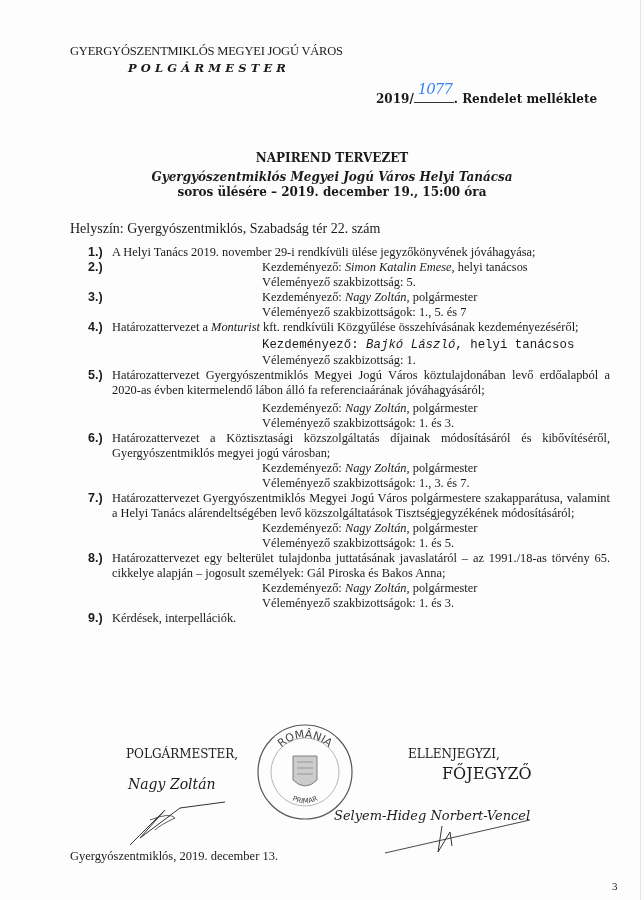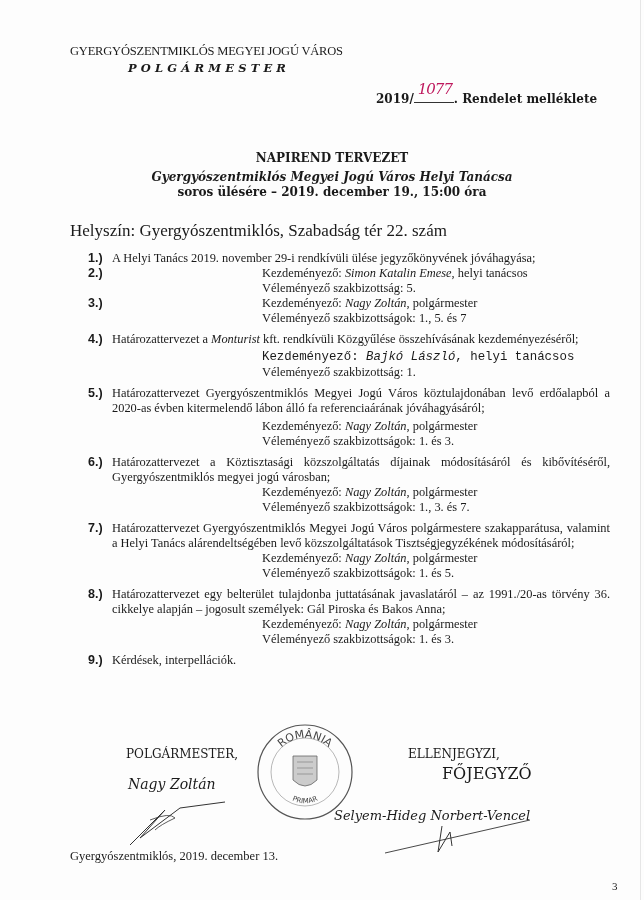--- a/index.html
+++ b/index.html
@@ -6,33 +6,33 @@
   body { width: 644px; height: 900px; position: relative; overflow: hidden; color: #1a1a1a; }
   .page { position: absolute; left: 0; top: 0; width: 644px; height: 900px; background: #fdfdfd; }
   .edge { position: absolute; right: 3px; top: 0; width: 1px; height: 900px; background: #e6e6e6; }
   .serif { font-family: "DejaVu Serif", "Liberation Serif", serif; }
   .times { font-family: "Liberation Serif", "DejaVu Serif", serif; }
 
   .hdr-city { position: absolute; left: 70px; top: 44px; font-size: 12.5px; letter-spacing: -0.2px; }
   .hdr-mayor { position: absolute; left: 128px; top: 61px; font-size: 11.5px; font-weight: bold; font-style: italic; letter-spacing: 4.2px; }
   .hdr-decree { position: absolute; left: 376px; top: 90px; font-size: 12px; font-weight: bold; }
   .decree-blank { display: inline-block; width: 40px; border-bottom: 1px solid #333; position: relative; height: 12px; vertical-align: baseline; }
-  .decree-hand { position: absolute; left: 4px; top: -10px; font-family: "DejaVu Serif", serif; font-style: italic; font-size: 15px; color: #be185d; font-weight: normal; letter-spacing: -1px; }
+  .decree-hand { position: absolute; left: 4px; top: -10px; font-family: "DejaVu Serif", serif; font-style: italic; font-size: 15px; color: #3b82f6; font-weight: normal; letter-spacing: -1px; }
 
   .title { position: absolute; left: 0; width: 644px; text-align: center; font-size: 12px; font-weight: bold; }
   .t1 { top: 151px; left: 10px; }
   .t2 { top: 170px; left: 10px; font-style: italic; }
   .t3 { top: 185px; left: 10px; }
 
-  .place { position: absolute; left: 70px; top: 221px; font-size: 17px; }
+  .place { position: absolute; left: 70px; top: 221px; font-size: 14px; }
 
   .agenda { position: absolute; left: 88px; top: 245px; width: 522px; font-size: 12.4px; line-height: 15px; }
   .item { position: relative; padding-left: 24px; }
   .num { position: absolute; left: 0; top: 0; font-weight: bold; font-family: "Liberation Sans", sans-serif; font-size: 12.5px; }
-  .text { text-align: justify; text-align-last: left; margin-top: 6px; }
+  .text { text-align: justify; text-align-last: left; }
   .sub { padding-left: 150px; }
   .it { font-style: italic; }
 
   .sig-left-title { position: absolute; left: 126px; top: 747px; font-size: 12px; }
   .sig-left-name { position: absolute; left: 128px; top: 776px; font-size: 14px; font-style: italic; font-family: "DejaVu Serif", serif; }
   .sig-right-title1 { position: absolute; left: 408px; top: 747px; font-size: 12px; }
   .sig-right-title2 { position: absolute; left: 418px; top: 764px; font-size: 16px; margin-left: 24px; }
   .sig-right-name { position: absolute; left: 334px; top: 808px; font-size: 13px; font-style: italic; font-family: "DejaVu Serif", serif; text-align: center; }
   .stamp { position: absolute; left: 255px; top: 722px; width: 100px; height: 100px; }
   .sig1 { position: absolute; left: 120px; top: 790px; width: 110px; height: 60px; }
@@ -100,21 +100,21 @@
 
     <div class="item">
       <span class="num">7.)</span>
       <div class="text">Határozattervezet Gyergyószentmiklós Megyei Jogú Város polgármestere szakapparátusa, valamint a Helyi Tanács alárendeltségében levő közszolgáltatások Tisztségjegyzékének módosításáról;</div>
       <div class="sub"><span>Kezdeményező: </span><span class="it">Nagy Zoltán</span><span>, polgármester</span></div>
       <div class="sub">Véleményező szakbizottságok: 1. és 5.</div>
     </div>
 
     <div class="item">
       <span class="num">8.)</span>
-      <div class="text">Határozattervezet egy belterület tulajdonba juttatásának javaslatáról – az 1991./20-as törvény 36. cikkelye alapján – jogosult személyek: Gál Piroska és Bakos Anna;</div>
+      <div class="text">Határozattervezet egy belterület tulajdonba juttatásának javaslatáról – az 1991./18-as törvény 65. cikkelye alapján – jogosult személyek: Gál Piroska és Bakos Anna;</div>
       <div class="sub"><span>Kezdeményező: </span><span class="it">Nagy Zoltán</span><span>, polgármester</span></div>
       <div class="sub">Véleményező szakbizottságok: 1. és 3.</div>
     </div>
 
     <div class="item">
       <span class="num">9.)</span>
       <div class="text">Kérdések, interpellációk.</div>
     </div>
   </div>
 

